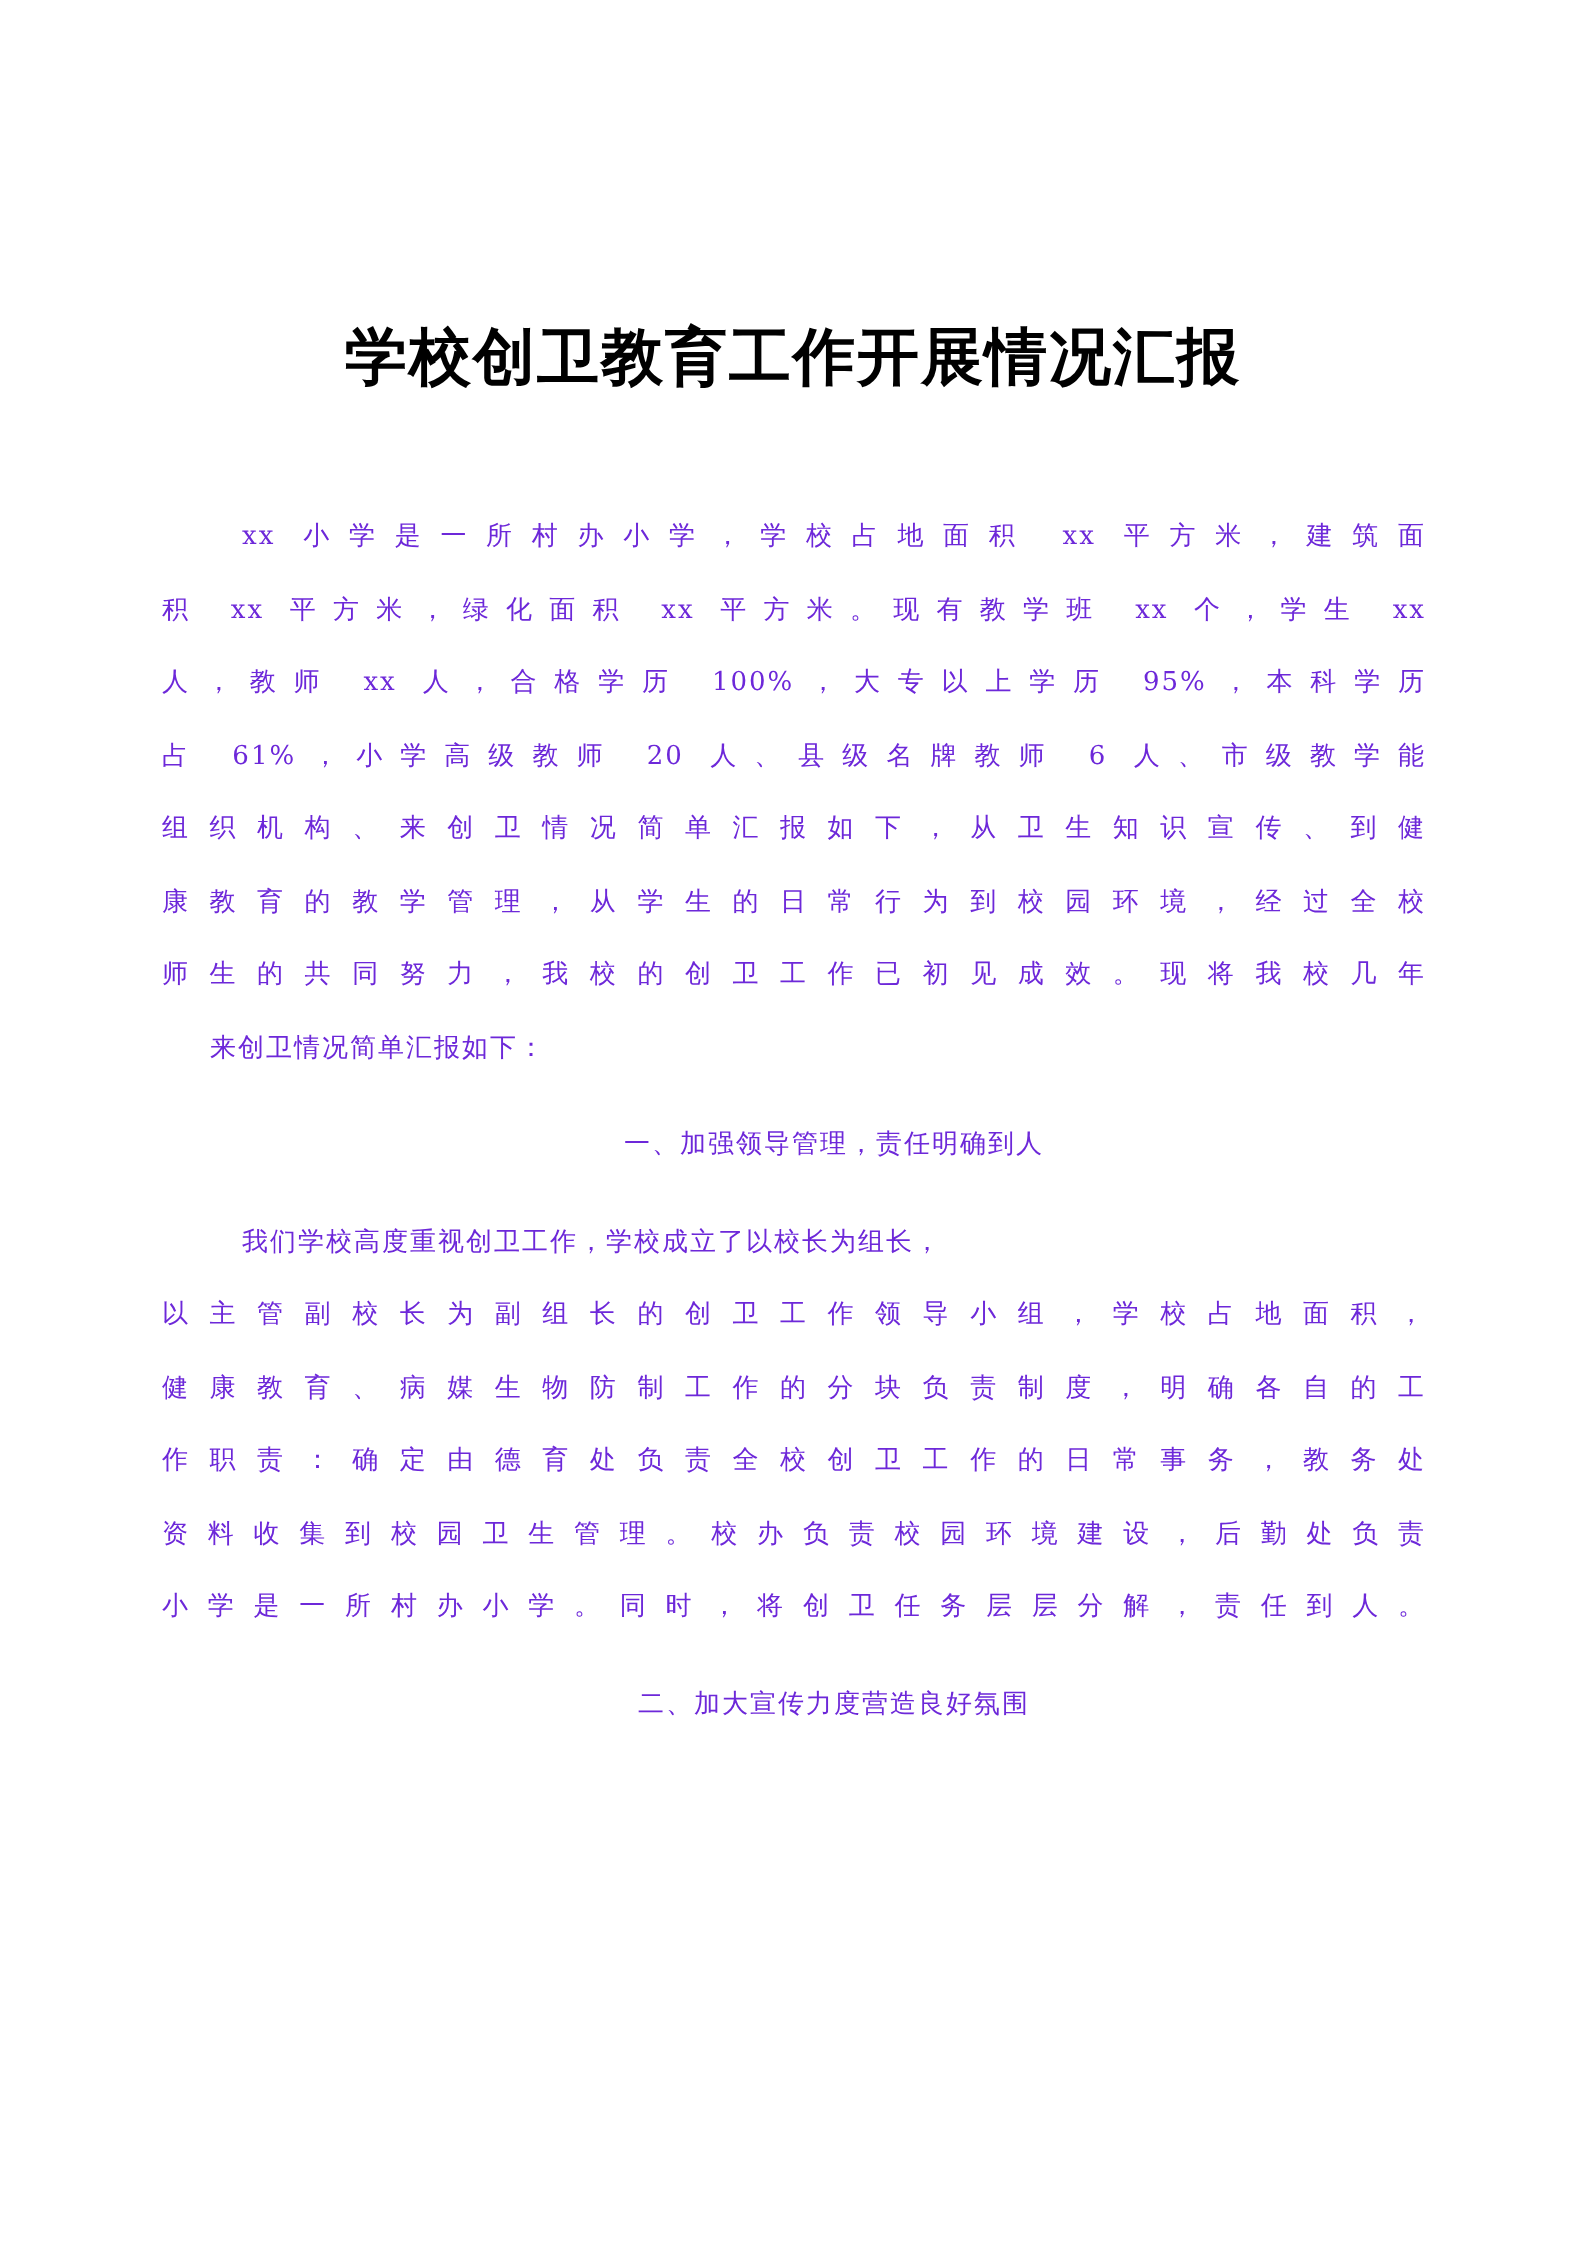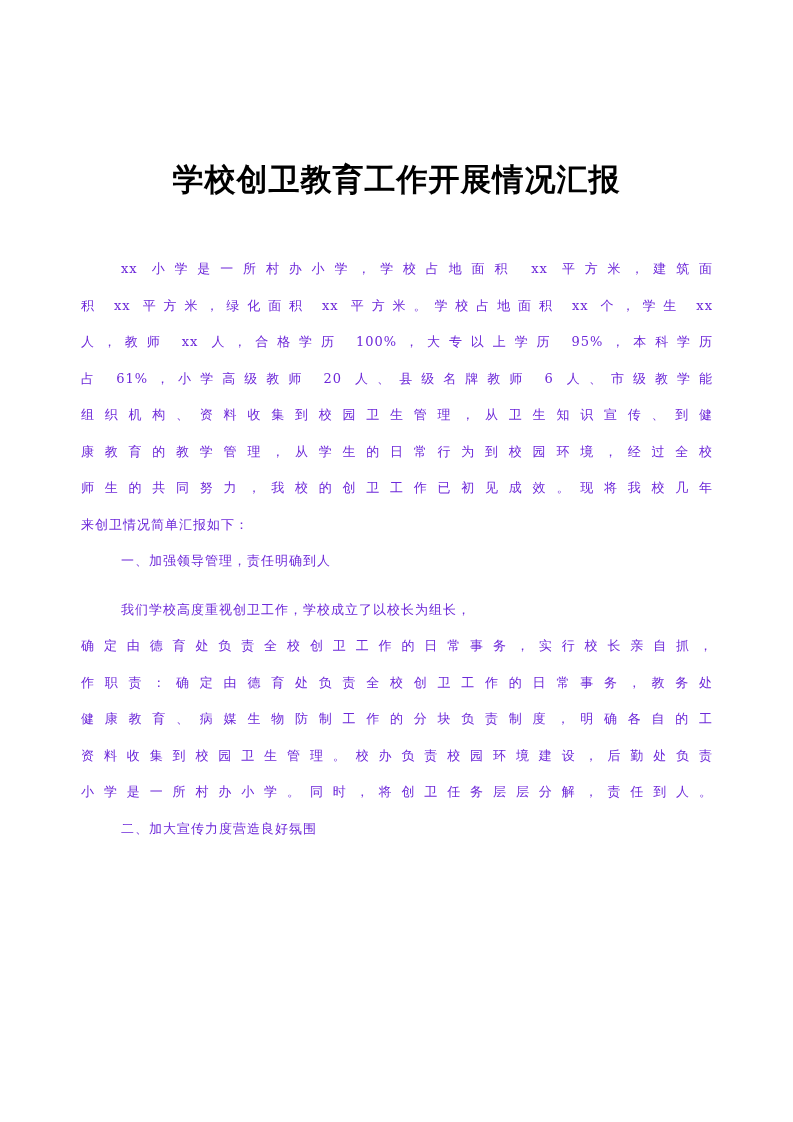--- a/index.html
+++ b/index.html
@@ -11,48 +11,48 @@
     font-size: 31px; color: #000; letter-spacing: 1px; line-height: 48px;
   }
   .body {
     position: absolute; left: 81px; top: 251px; width: 632px;
     font-family: "DejaVu Serif", serif; font-size: 13px; color: #6d28d9;
   }
   .line {
     height: 36.5px; line-height: 36.5px; white-space: nowrap;
     text-align: justify; text-align-last: justify; letter-spacing: 1px;
   }
-  .line.last { text-align-last: left; }
+  .line.last { text-align-last: left; margin-left: 24px; }
   .indent { padding-left: 40px; }
-  .heading { height: 36.5px; line-height: 36.5px; padding-left: 68px; letter-spacing: 1px; margin-bottom: 12px; }
+  .heading { height: 36.5px; line-height: 36.5px; padding-left: 68px; letter-spacing: 1px; margin-top: 12px; margin-bottom: 12px; text-align: center; }
 </style>
 </head>
 <body>
 
 <div class="page">
   <div class="title">学校创卫教育工作开展情况汇报</div>
 
   <div class="body">
     <div>
       <div class="line indent">xx 小学是一所村办小学，学校占地面积 xx 平方米，建筑面</div>
-      <div class="line">积 xx 平方米，绿化面积 xx 平方米。学校占地面积 xx 个，学生 xx</div>
+      <div class="line">积 xx 平方米，绿化面积 xx 平方米。现有教学班 xx 个，学生 xx</div>
       <div class="line">人，教师 xx 人，合格学历 100%，大专以上学历 95%，本科学历</div>
       <div class="line">占 61%，小学高级教师 20 人、县级名牌教师 6 人、市级教学能</div>
-      <div class="line">组织机构、资料收集到校园卫生管理，从卫生知识宣传、到健</div>
+      <div class="line">组织机构、来创卫情况简单汇报如下，从卫生知识宣传、到健</div>
       <div class="line">康教育的教学管理，从学生的日常行为到校园环境，经过全校</div>
       <div class="line">师生的共同努力，我校的创卫工作已初见成效。现将我校几年</div>
       <div class="line last">来创卫情况简单汇报如下：</div>
     </div>
 
     <div class="heading" style="padding-left:68px;margin-left:-28px;">一、加强领导管理，责任明确到人</div>
 
     <div>
       <div class="line indent" style="text-align-last:left;">我们学校高度重视创卫工作，学校成立了以校长为组长，</div>
-      <div class="line">确定由德育处负责全校创卫工作的日常事务，实行校长亲自抓，</div>
+      <div class="line">以主管副校长为副组长的创卫工作领导小组，学校占地面积，</div>
+      <div class="line">健康教育、病媒生物防制工作的分块负责制度，明确各自的工</div>
       <div class="line">作职责：确定由德育处负责全校创卫工作的日常事务，教务处</div>
-      <div class="line">健康教育、病媒生物防制工作的分块负责制度，明确各自的工</div>
       <div class="line">资料收集到校园卫生管理。校办负责校园环境建设，后勤处负责</div>
       <div class="line">小学是一所村办小学。同时，将创卫任务层层分解，责任到人。</div>
     </div>
 
     <div class="heading" style="padding-left:68px;margin-left:-28px;">二、加大宣传力度营造良好氛围</div>
   </div>
 </div>
 
 </body></html>

